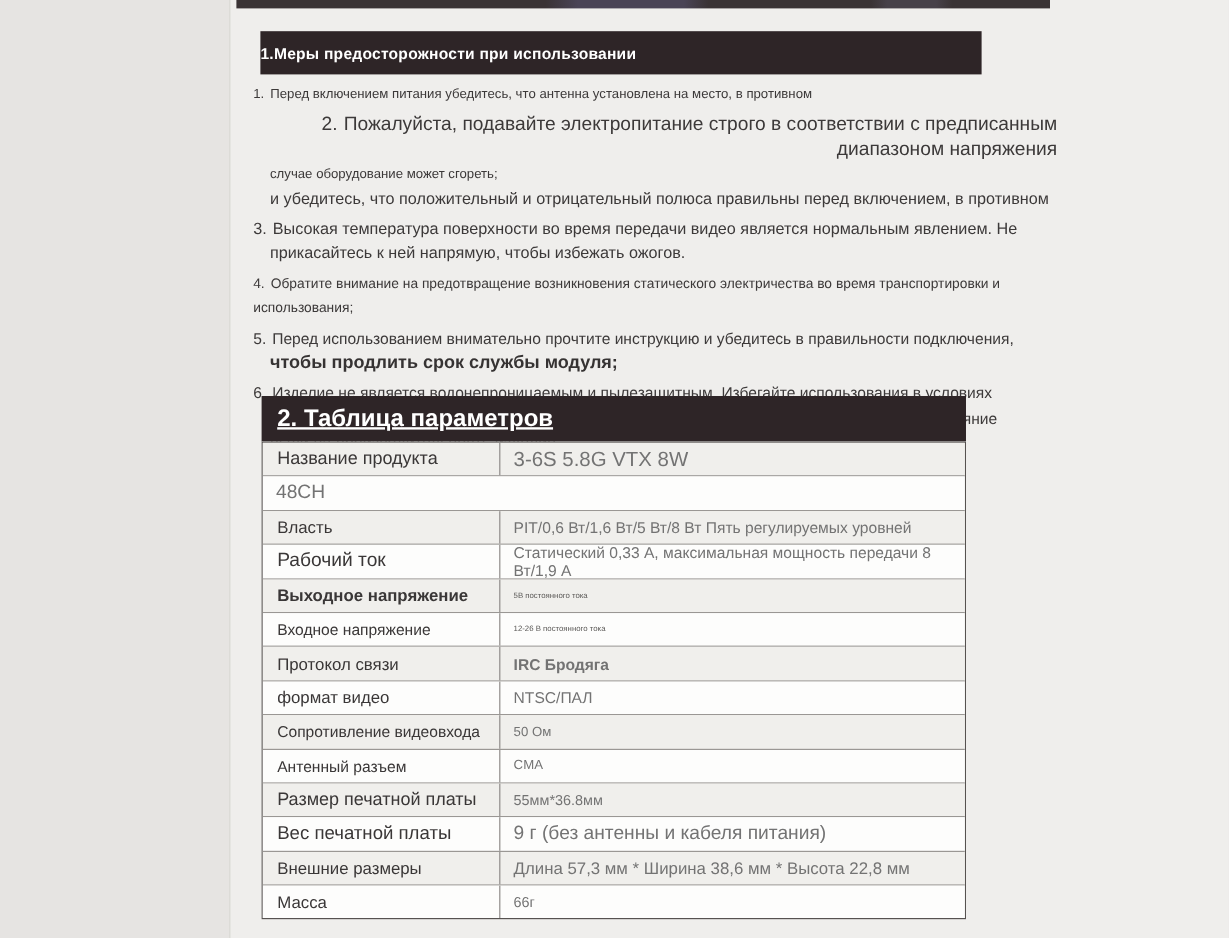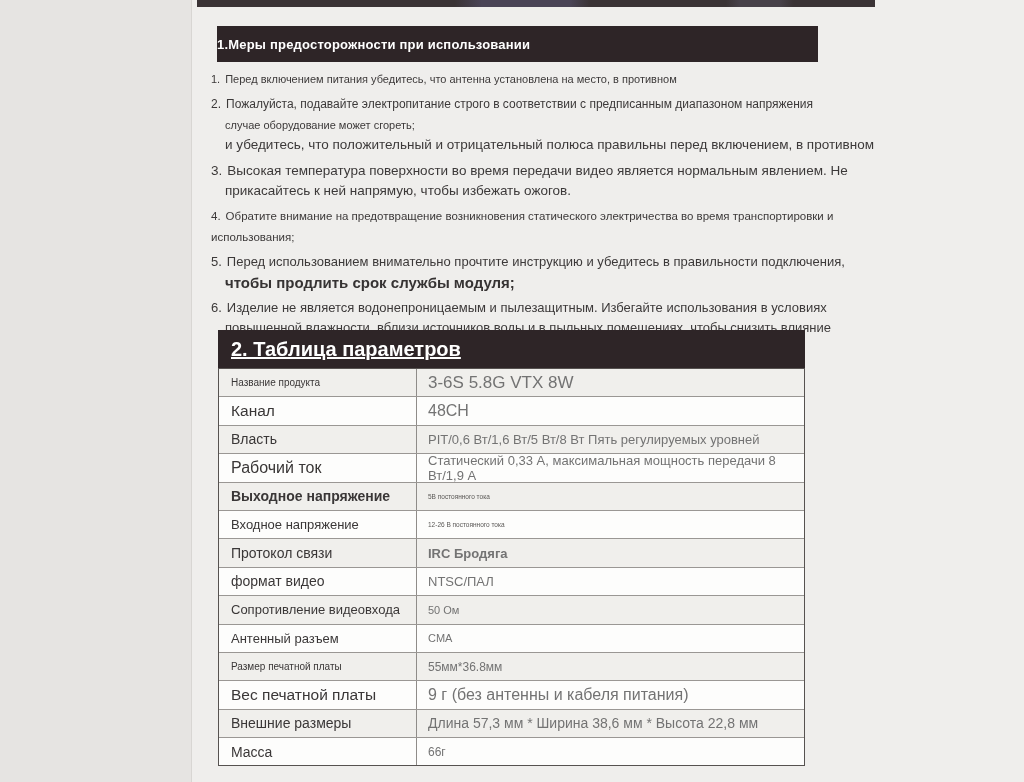--- a/index.html
+++ b/index.html
@@ -26,21 +26,21 @@
   .bar2{left:218px;top:330px;width:587px;height:38px;text-decoration:underline;}
   .bar2 .bar-text{font-size:20px;font-weight:bold;padding-left:13px;}
 
   
   .plist{position:absolute;left:211px;top:69px;width:670px;}
   .p-item{margin-bottom:5px;}
   .p-line{line-height:20.4px;}
   .p-num{display:inline-block;margin-right:5px;}
   .cont{padding-left:14px;}
   .f115{font-size:11.5px;}
-  .f12{font-size:12px;}
+  .f12{font-size:16px;text-align:right;}
   .f13{font-size:13px;}
   .f135{font-size:13.5px;}
   .f14{font-size:11px;}
   .f15{font-size:15px;}
   .med{color:#3c3939;}
   .bld{font-weight:bold;color:#363333;}
 
   
   .ptable{
     position:absolute;left:218px;top:368px;width:587px;
@@ -55,21 +55,21 @@
     display:flex;align-items:center;padding-left:12px;color:#3a3737;
   }
   .t-value{flex:1;display:flex;align-items:center;padding-left:11px;color:#737373;}
   .vs6{font-size:6.5px;color:#5a5856;}
   .vs11{font-size:11px;}
   .vs12{font-size:12px;}
   .vs13{font-size:13px;}
   .vs14{font-size:14px;}
   .vs16{font-size:16px;}
   .vs17{font-size:17px;}
-  .ls11{font-size:10px;}
+  .ls11{font-size:15px;}
   .ls13{font-size:13px;}
   .ls14{font-size:14px;}
   .ls15{font-size:15.5px;}
   .ls16{font-size:16px;}
   .wb{font-weight:bold;}
 </style>
 </head>
 <body>
 
 <div class="page">
@@ -120,21 +120,20 @@
   </div>
 
   <div class="ptable">
 
     <div class="t-row gray">
       <div class="t-label ls11">Название продукта</div>
       <div class="t-value vs17">3-6S 5.8G VTX 8W</div>
     </div>
 
     <div class="t-row white">
-      <div class="t-label ls15">Канал</div>
       <div class="t-value vs16">48CH</div>
     </div>
 
     <div class="t-row gray">
       <div class="t-label ls14">Власть</div>
       <div class="t-value vs13">PIT/0,6 Вт/1,6 Вт/5 Вт/8 Вт Пять регулируемых уровней</div>
     </div>
 
     <div class="t-row white">
       <div class="t-label ls16">Рабочий ток</div>

